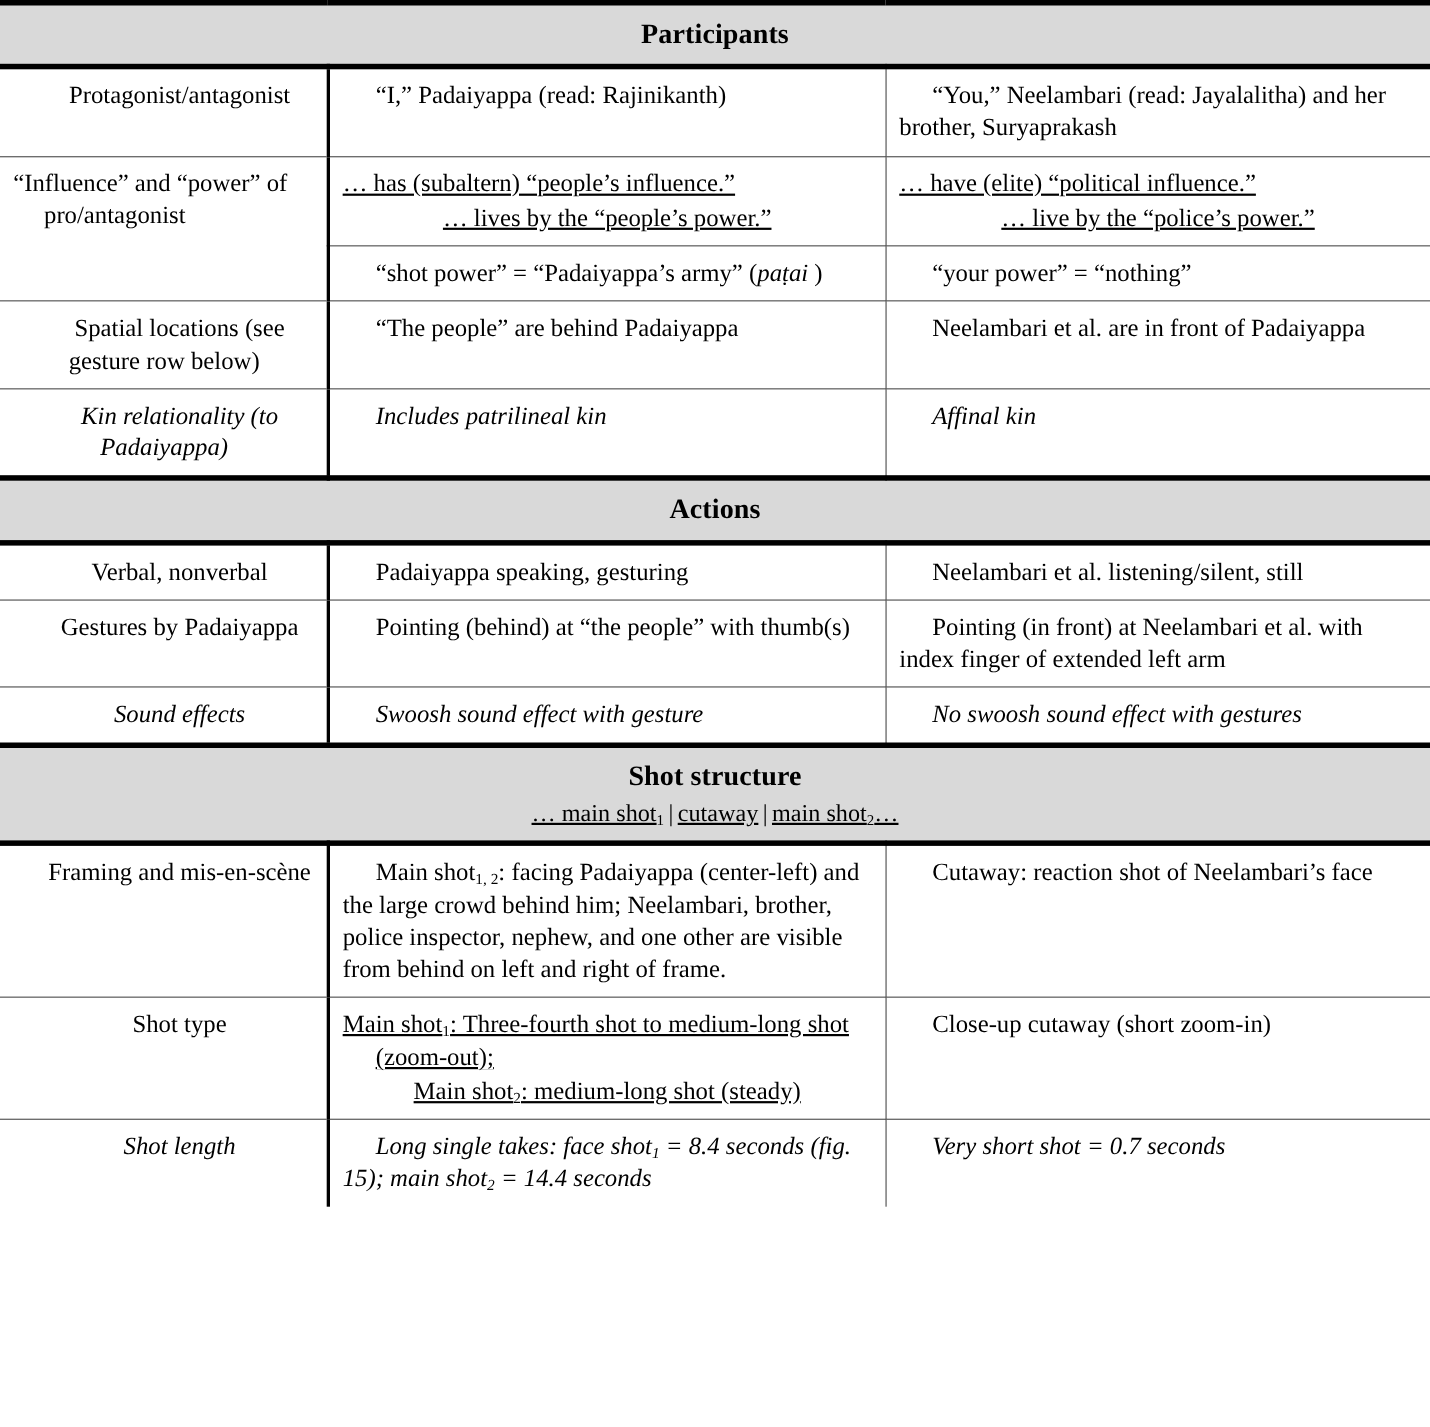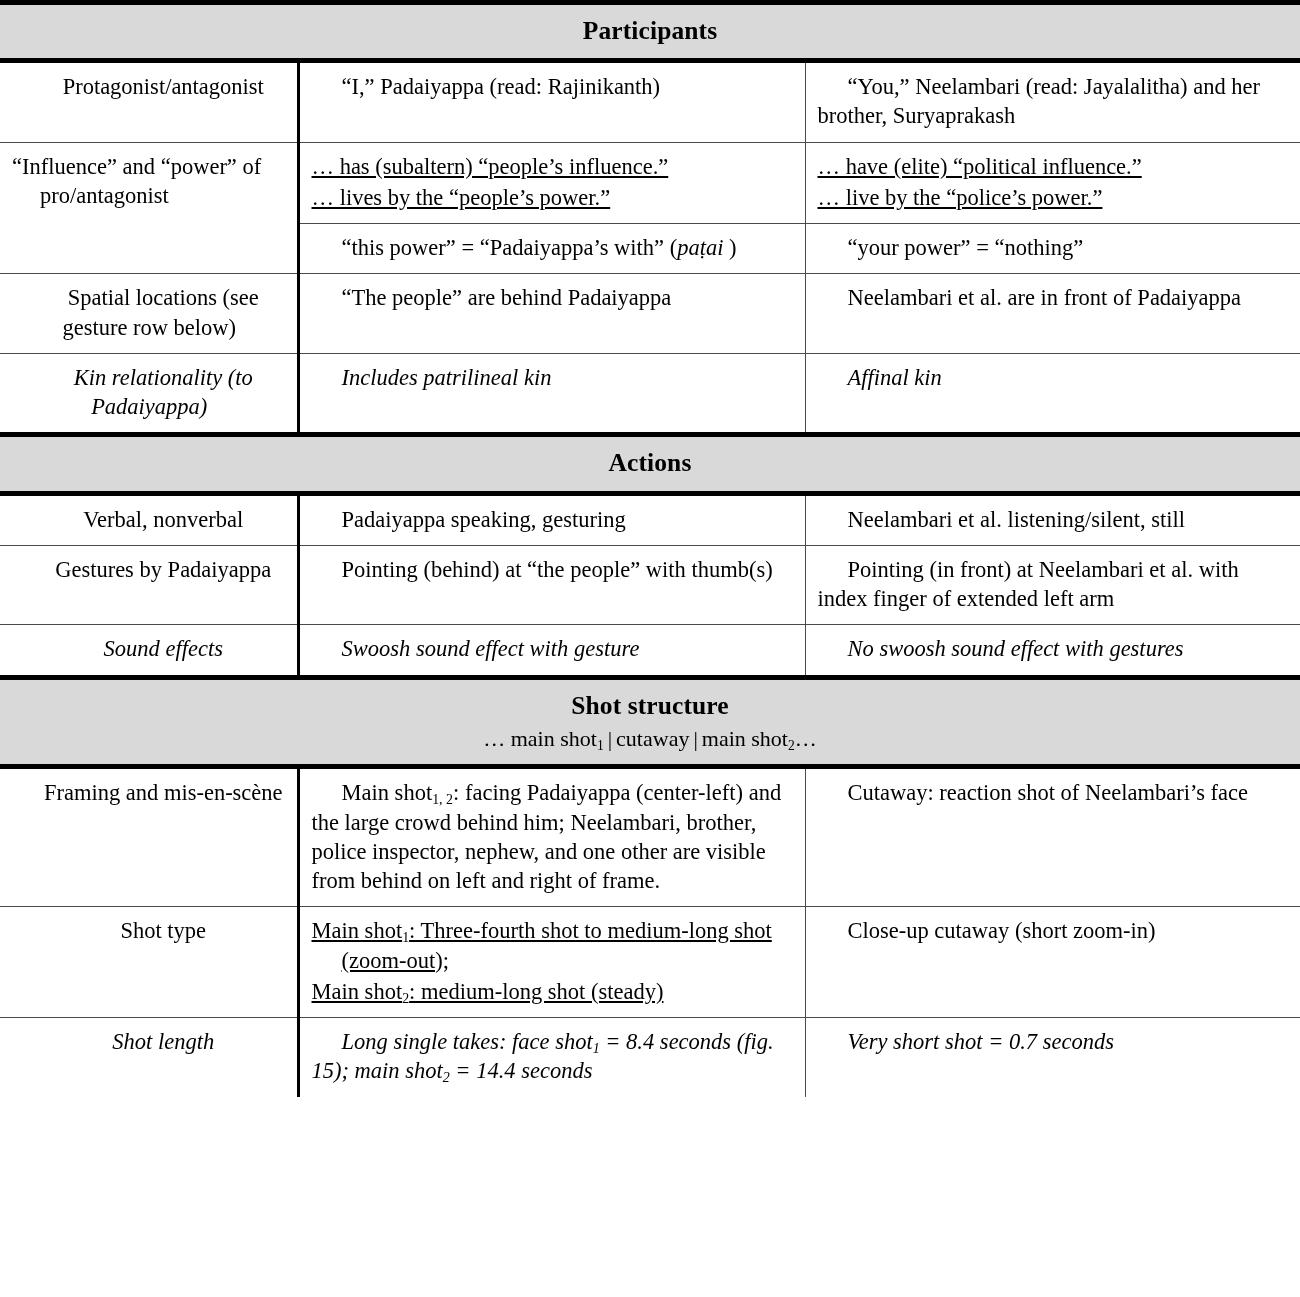--- a/index.html
+++ b/index.html
@@ -42,20 +42,21 @@
   }
   .banner-title {
     font-weight: bold;
     font-size: 25.5px;
     letter-spacing: 0.1px;
   }
   .banner-sub {
     font-weight: normal;
     font-size: 22px;
     margin-top: 3px;
+    text-decoration: underline;
   }
 
   
   td.cell {
     vertical-align: top;
     padding: 9px 12px 11px 12px;
     border-bottom: 1.5px solid #4a4a4a;
   }
   td.label-cell {
     text-align: center;
@@ -72,21 +73,21 @@
   
   .hang {
     padding-left: 30px;
     text-indent: -30px;
   }
   .hang-label {
     padding-left: 28px;
     text-indent: -28px;
   }
   .line { display: block; text-decoration: underline; }
-  .line + .line { margin-top: 2px; }
+  .line + .line { margin-top: 2px; text-align: center; }
 
   .ital { font-style: italic; }
 
   sub {
     font-size: 0.62em;
     line-height: 0;
     vertical-align: -0.28em;
   }
 
   .nowrapline { white-space: nowrap; }
@@ -132,21 +133,21 @@
           <span class="line hang">… lives by the “people’s power.”</span>
         </td>
         <td class="cell right-cell">
           <span class="line hang">… have (elite) “political influence.”</span>
           <span class="line hang">… live by the “police’s power.”</span>
         </td>
       </tr>
 
       <tr>
         <td class="cell mid-cell">
-          <span class="hang nowrapline"><span>“this power” = “Padaiyappa’s with” (</span><span class="ital">paṭai</span><span> )</span></span>
+          <span class="hang nowrapline"><span>“shot power” = “Padaiyappa’s army” (</span><span class="ital">paṭai</span><span> )</span></span>
         </td>
         <td class="cell right-cell">
           <span class="hang">“your power” = “nothing”</span>
         </td>
       </tr>
 
       <tr>
         <td class="cell label-cell">
           <span class="hang-label">Spatial locations (see gesture row below)</span>
         </td>

